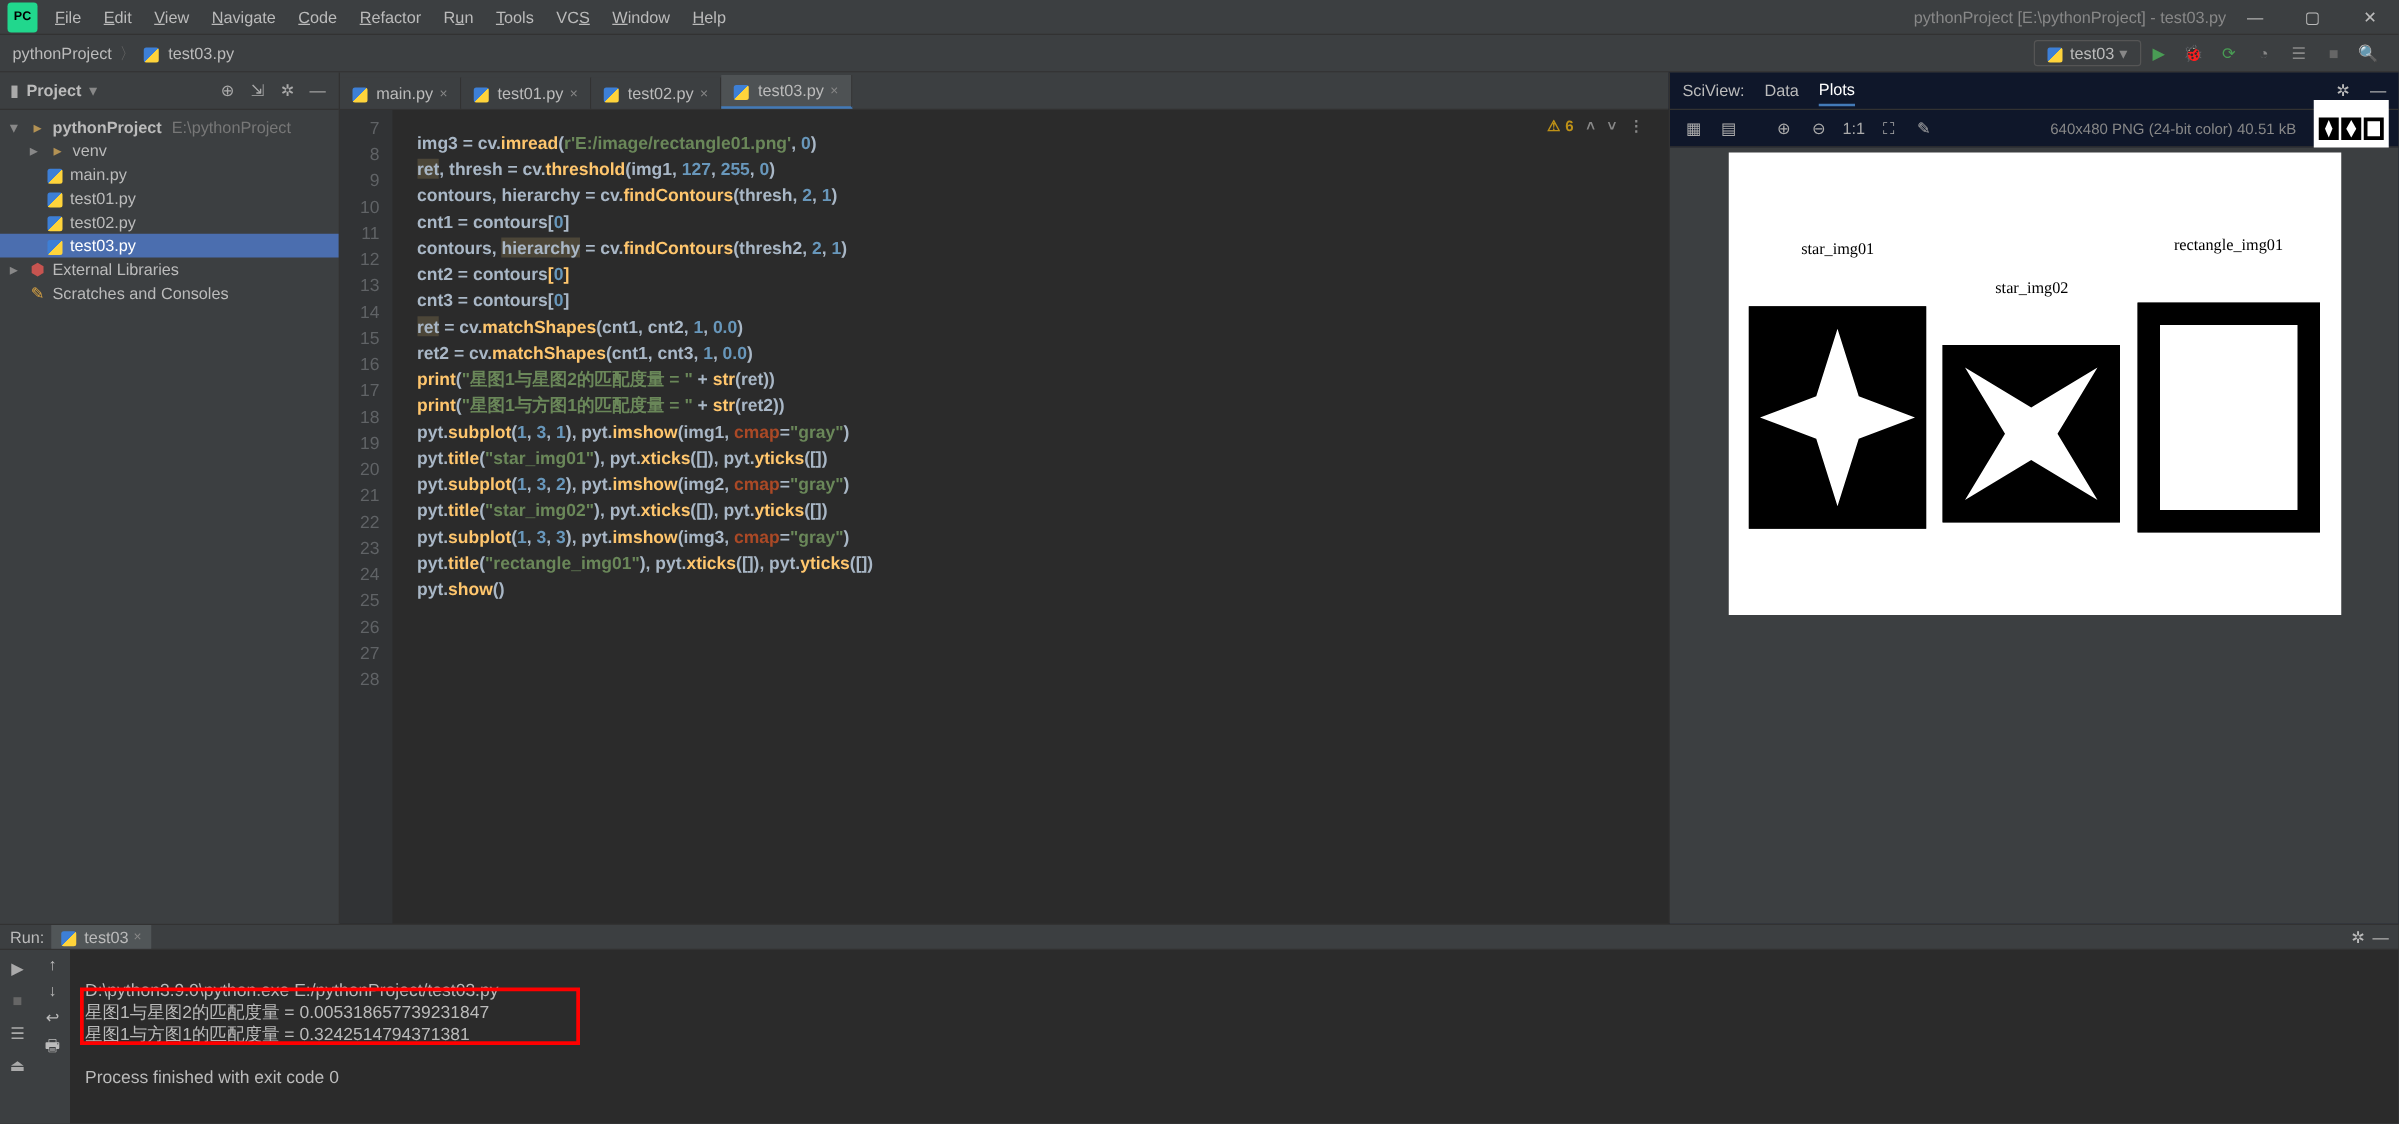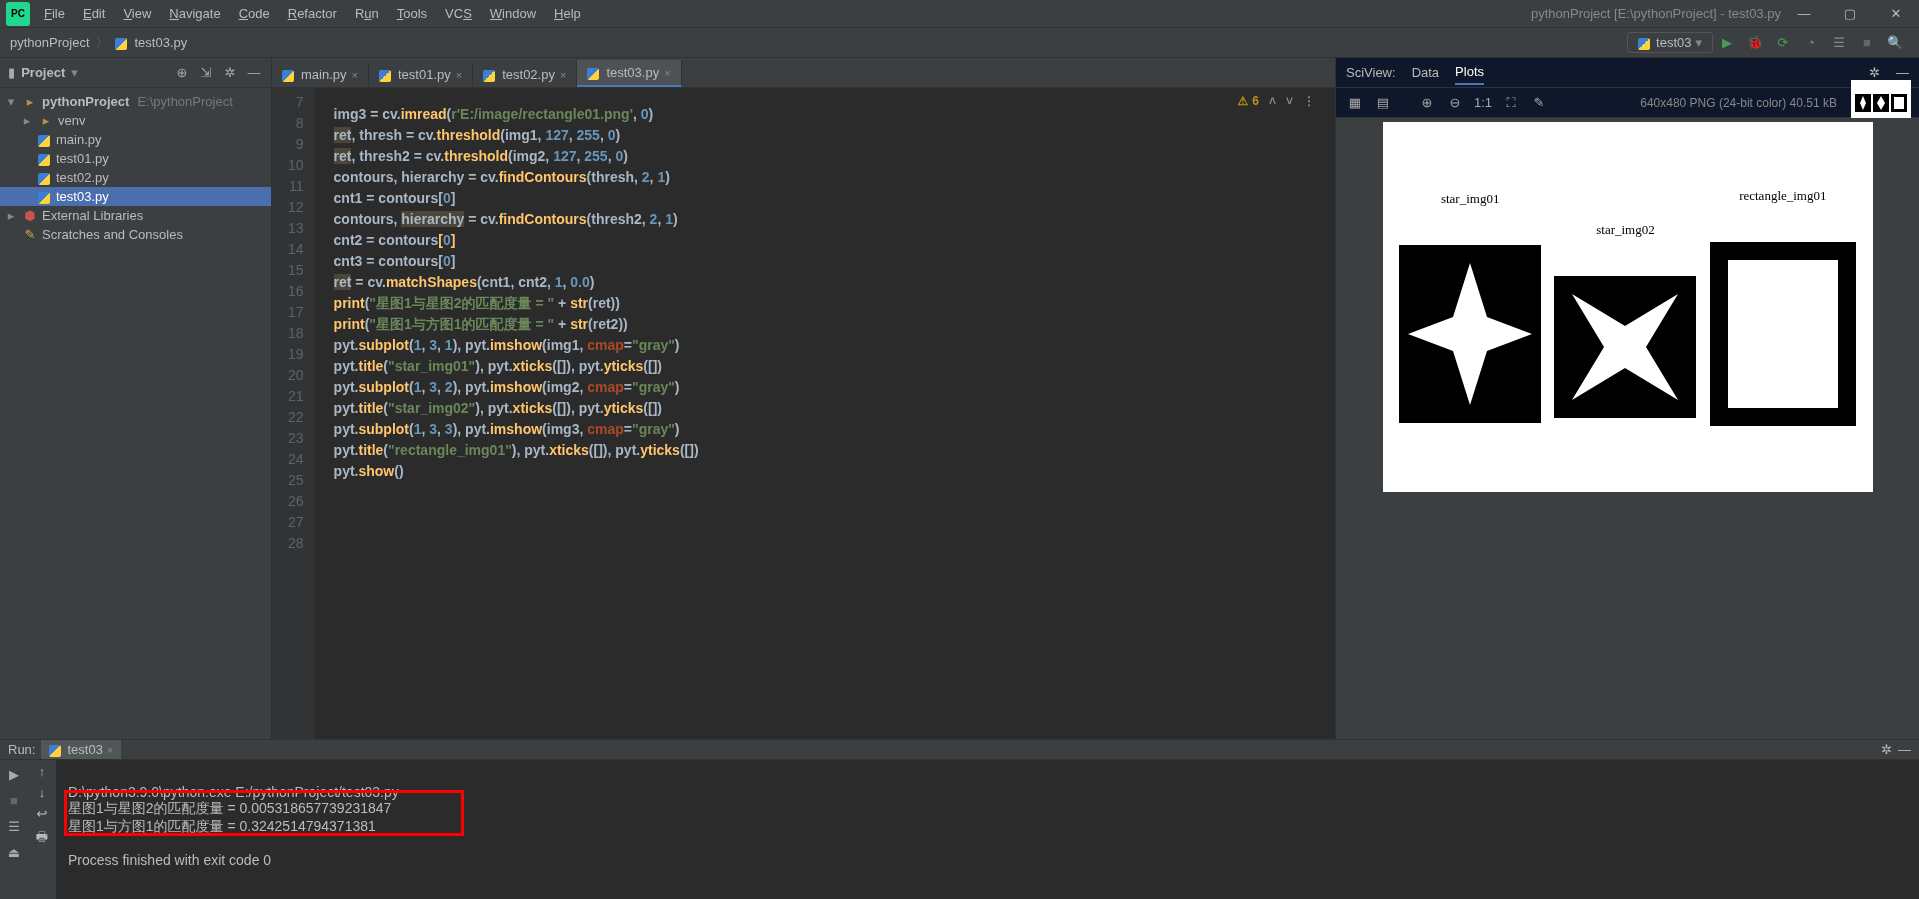--- a/index.html
+++ b/index.html
@@ -227,27 +227,27 @@
           <div>23</div>
           <div>24</div>
           <div>25</div>
           <div>26</div>
           <div>27</div>
           <div>28</div>
       </div>
       <div class="code">
 <div class="line"><span class="def">img3 </span><span class="op">= </span><span class="def">cv.</span><span class="fn">imread</span><span class="op">(</span><span class="str">r'E:/image/rectangle01.png'</span><span class="op">, </span><span class="num">0</span><span class="op">)</span></div>
 <div class="line"><span class="hl def">ret</span><span class="op">, </span><span class="def">thresh </span><span class="op">= </span><span class="def">cv.</span><span class="fn">threshold</span><span class="op">(img1, </span><span class="num">127</span><span class="op">, </span><span class="num">255</span><span class="op">, </span><span class="num">0</span><span class="op">)</span></div>
-<div class="line"><span class="hl def">ret</span><span class="op">, </span><span class="def">thresh2 </span><span class="op">= </span><span class="def">cv.</span><span class="fn">threshold</span><span class="op">(img2, </span><span class="num">127</span><span class="op">, </span><span class="num">255</span><span class="op">, </span><span class="num">0</span><span class="op">)</span></div>
 <div class="line"><span class="def">contours</span><span class="op">, </span><span class="def">hierarchy </span><span class="op">= </span><span class="def">cv.</span><span class="fn">findContours</span><span class="op">(thresh, </span><span class="num">2</span><span class="op">, </span><span class="num">1</span><span class="op">)</span></div>
 <div class="line"><span class="def">cnt1 </span><span class="op">= </span><span class="def">contours[</span><span class="num">0</span><span class="def">]</span></div>
 <div class="line"><span class="def">contours</span><span class="op">, </span><span class="hl def">hierarchy</span><span class="op"> = </span><span class="def">cv.</span><span class="fn">findContours</span><span class="op">(thresh2, </span><span class="num">2</span><span class="op">, </span><span class="num">1</span><span class="op">)</span></div>
 <div class="line"><span class="def">cnt2 </span><span class="op">= </span><span class="def">contours</span><span class="fn">[</span><span class="num">0</span><span class="fn">]</span></div>
 <div class="line"><span class="def">cnt3 </span><span class="op">= </span><span class="def">contours[</span><span class="num">0</span><span class="def">]</span></div>
 <div class="line"><span class="hl def">ret</span><span class="op"> = </span><span class="def">cv.</span><span class="fn">matchShapes</span><span class="op">(cnt1, cnt2, </span><span class="num">1</span><span class="op">, </span><span class="num">0.0</span><span class="op">)</span></div>
+<div class="line"><span class="def">ret2 </span><span class="op">= </span><span class="def">cv.</span><span class="fn">matchShapes</span><span class="op">(cnt1, cnt3, </span><span class="num">1</span><span class="op">, </span><span class="num">0.0</span><span class="op">)</span></div>
 <div class="line"><span class="fn">print</span><span class="op">(</span><span class="str">"星图1与星图2的匹配度量 = "</span><span class="op"> + </span><span class="fn">str</span><span class="op">(ret))</span></div>
 <div class="line"><span class="fn">print</span><span class="op">(</span><span class="str">"星图1与方图1的匹配度量 = "</span><span class="op"> + </span><span class="fn">str</span><span class="op">(ret2))</span></div>
 <div class="line"><span class="def">pyt.</span><span class="fn">subplot</span><span class="op">(</span><span class="num">1</span><span class="op">, </span><span class="num">3</span><span class="op">, </span><span class="num">1</span><span class="op">), </span><span class="def">pyt.</span><span class="fn">imshow</span><span class="op">(img1, </span><span class="par">cmap</span><span class="op">=</span><span class="str">"gray"</span><span class="op">)</span></div>
 <div class="line"><span class="def">pyt.</span><span class="fn">title</span><span class="op">(</span><span class="str">"star_img01"</span><span class="op">), </span><span class="def">pyt.</span><span class="fn">xticks</span><span class="op">([]), </span><span class="def">pyt.</span><span class="fn">yticks</span><span class="op">([])</span></div>
 <div class="line"><span class="def">pyt.</span><span class="fn">subplot</span><span class="op">(</span><span class="num">1</span><span class="op">, </span><span class="num">3</span><span class="op">, </span><span class="num">2</span><span class="op">), </span><span class="def">pyt.</span><span class="fn">imshow</span><span class="op">(img2, </span><span class="par">cmap</span><span class="op">=</span><span class="str">"gray"</span><span class="op">)</span></div>
 <div class="line"><span class="def">pyt.</span><span class="fn">title</span><span class="op">(</span><span class="str">"star_img02"</span><span class="op">), </span><span class="def">pyt.</span><span class="fn">xticks</span><span class="op">([]), </span><span class="def">pyt.</span><span class="fn">yticks</span><span class="op">([])</span></div>
 <div class="line"><span class="def">pyt.</span><span class="fn">subplot</span><span class="op">(</span><span class="num">1</span><span class="op">, </span><span class="num">3</span><span class="op">, </span><span class="num">3</span><span class="op">), </span><span class="def">pyt.</span><span class="fn">imshow</span><span class="op">(img3, </span><span class="par">cmap</span><span class="op">=</span><span class="str">"gray"</span><span class="op">)</span></div>
 <div class="line"><span class="def">pyt.</span><span class="fn">title</span><span class="op">(</span><span class="str">"rectangle_img01"</span><span class="op">), </span><span class="def">pyt.</span><span class="fn">xticks</span><span class="op">([]), </span><span class="def">pyt.</span><span class="fn">yticks</span><span class="op">([])</span></div>
 <div class="line"><span class="def">pyt.</span><span class="fn">show</span><span class="op">()</span></div>
 <div class="line"></div>

